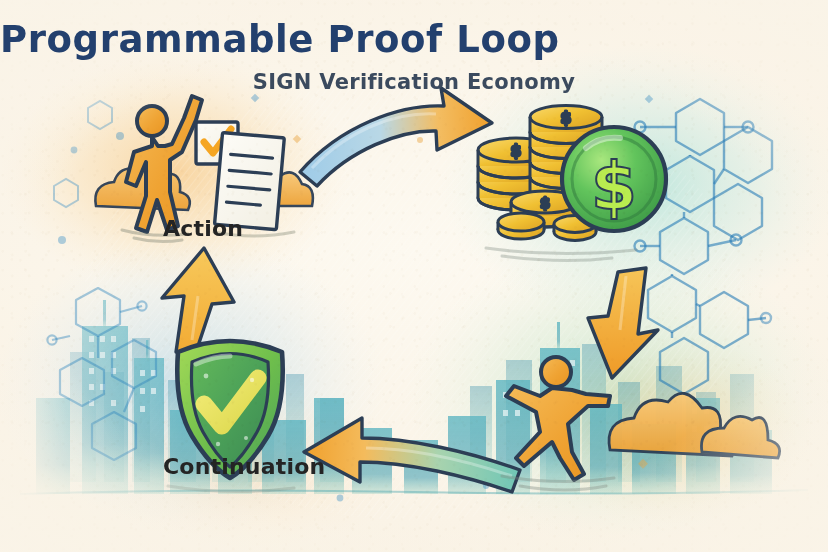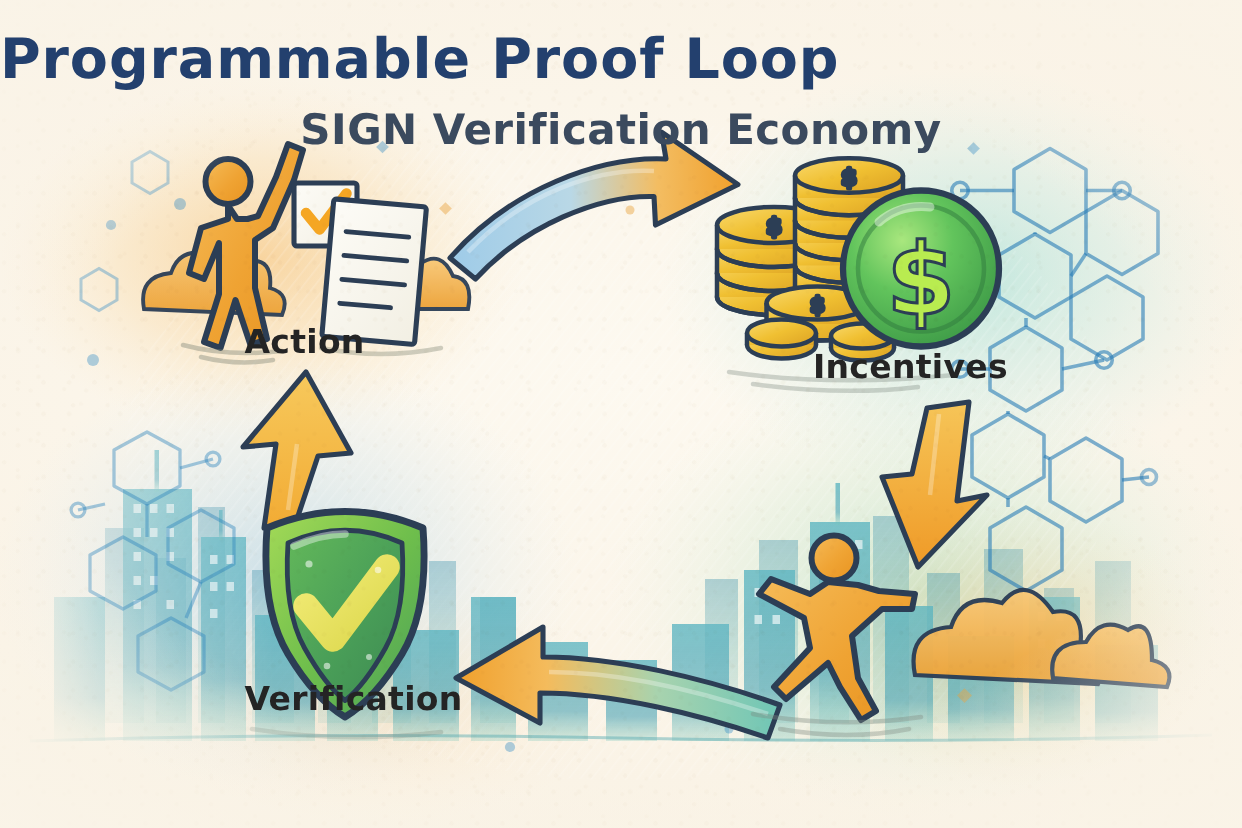--- a/index.html
+++ b/index.html
@@ -31,21 +31,21 @@
   svg.layer{position:absolute;left:0;top:0;width:828px;height:552px;}
   .txt{position:absolute;white-space:nowrap;}
   #title{
     left:0;right:0;top:18px;text-align:left;
     font-family:"DejaVu Sans", sans-serif;
     font-size:37px;font-weight:700;letter-spacing:.6px;
     color:#23406e;
   }
   #subtitle{
     left:0;right:0;top:70px;text-align:center;
-    font-size:28px;font-weight:600;letter-spacing:.3px;color:#3b4a5e;
+    font-size:21px;font-weight:600;letter-spacing:.3px;color:#3b4a5e;
   }
   .node-label{
     font-size:22px;font-weight:700;color:#242424;letter-spacing:.2px;
   }
   #lab-action{left:163px;top:216px;}
   #lab-incentives{left:542px;top:233px;}
   #lab-verification{left:163px;top:454px;}
   #lab-continuation{left:495px;top:468px;}
 </style>
 </head>
@@ -568,16 +568,15 @@
     </g>
   </svg>
 
   <div id="grain"></div>
   <div id="vign"></div>
 
   <div class="txt" id="title">Programmable Proof Loop</div>
   <div class="txt" id="subtitle">SIGN Verification Economy</div>
 
   <div class="txt node-label" id="lab-action">Action</div>
-  <div class="txt node-label" id="lab-incentives">Incentives</div>
-  <div class="txt node-label" id="lab-verification">Verification</div>
+  <div class="txt node-label" id="lab-verification">Continuation</div>
 
 </div>
 
 </body></html>

